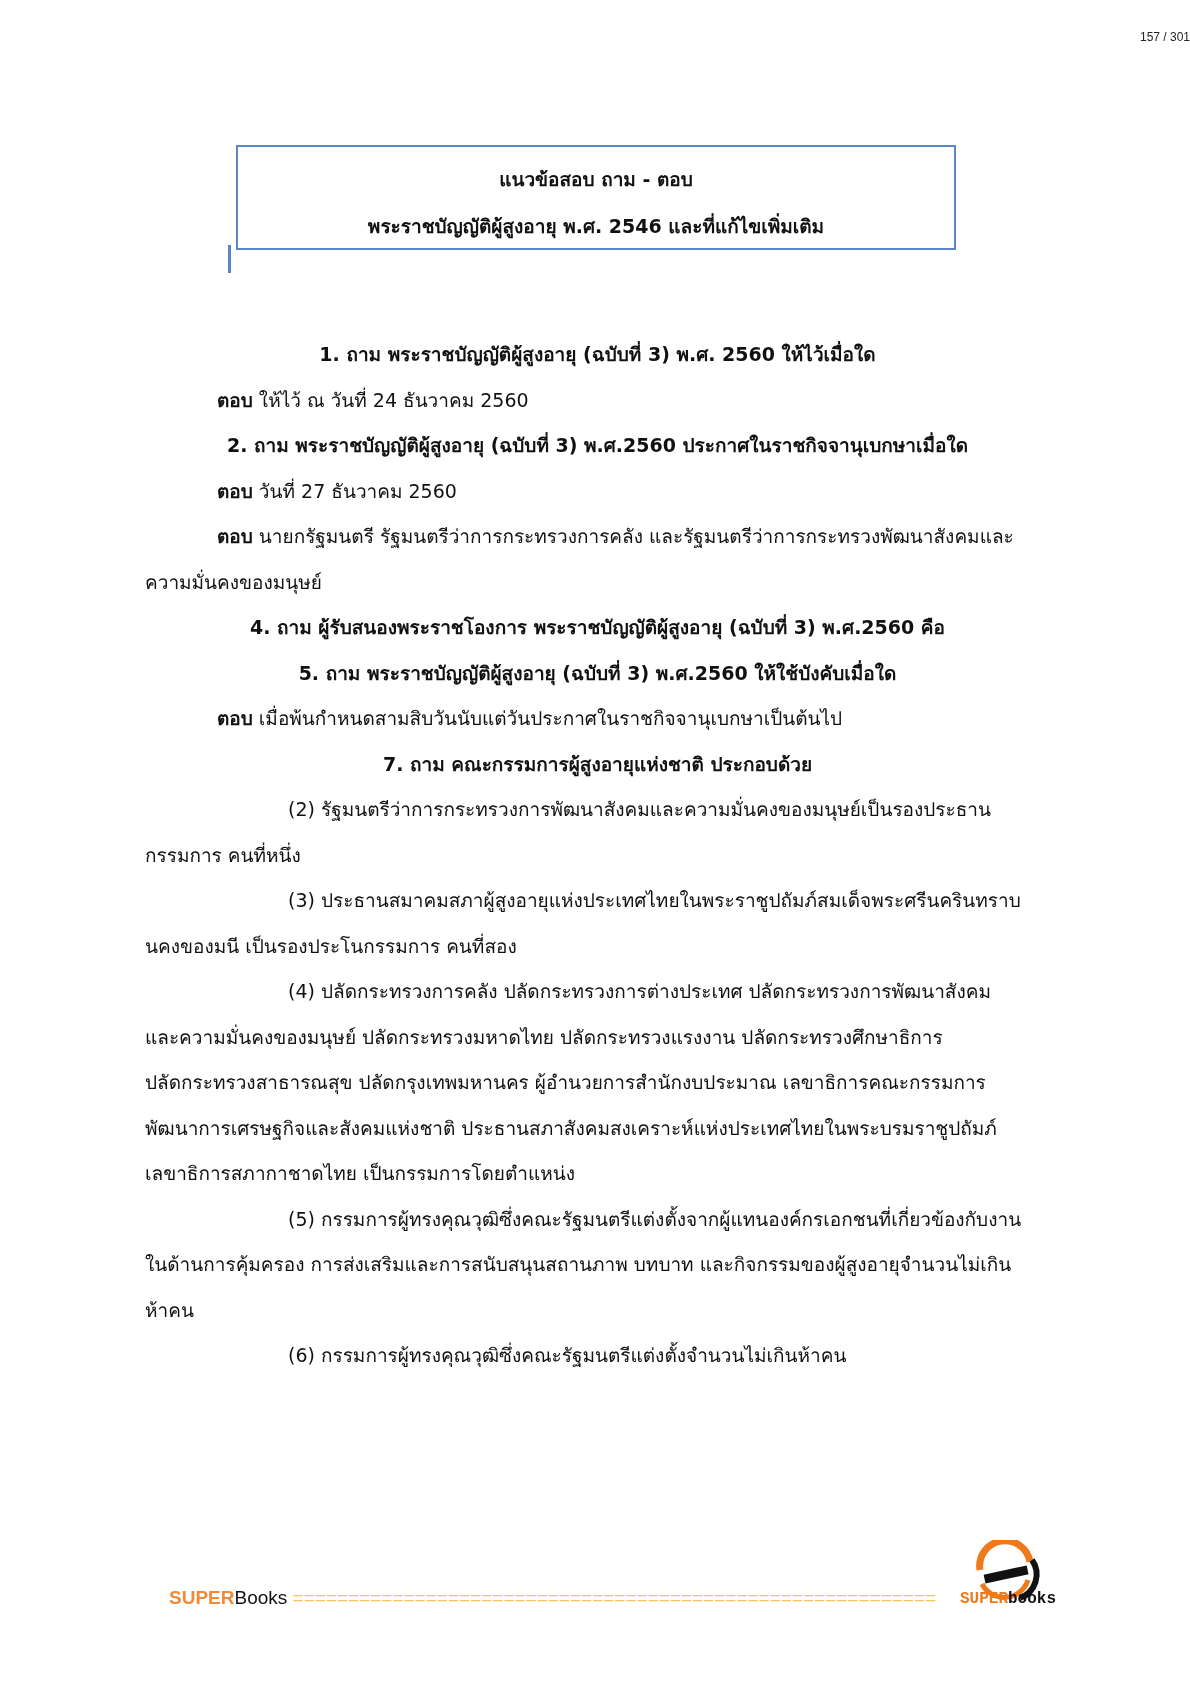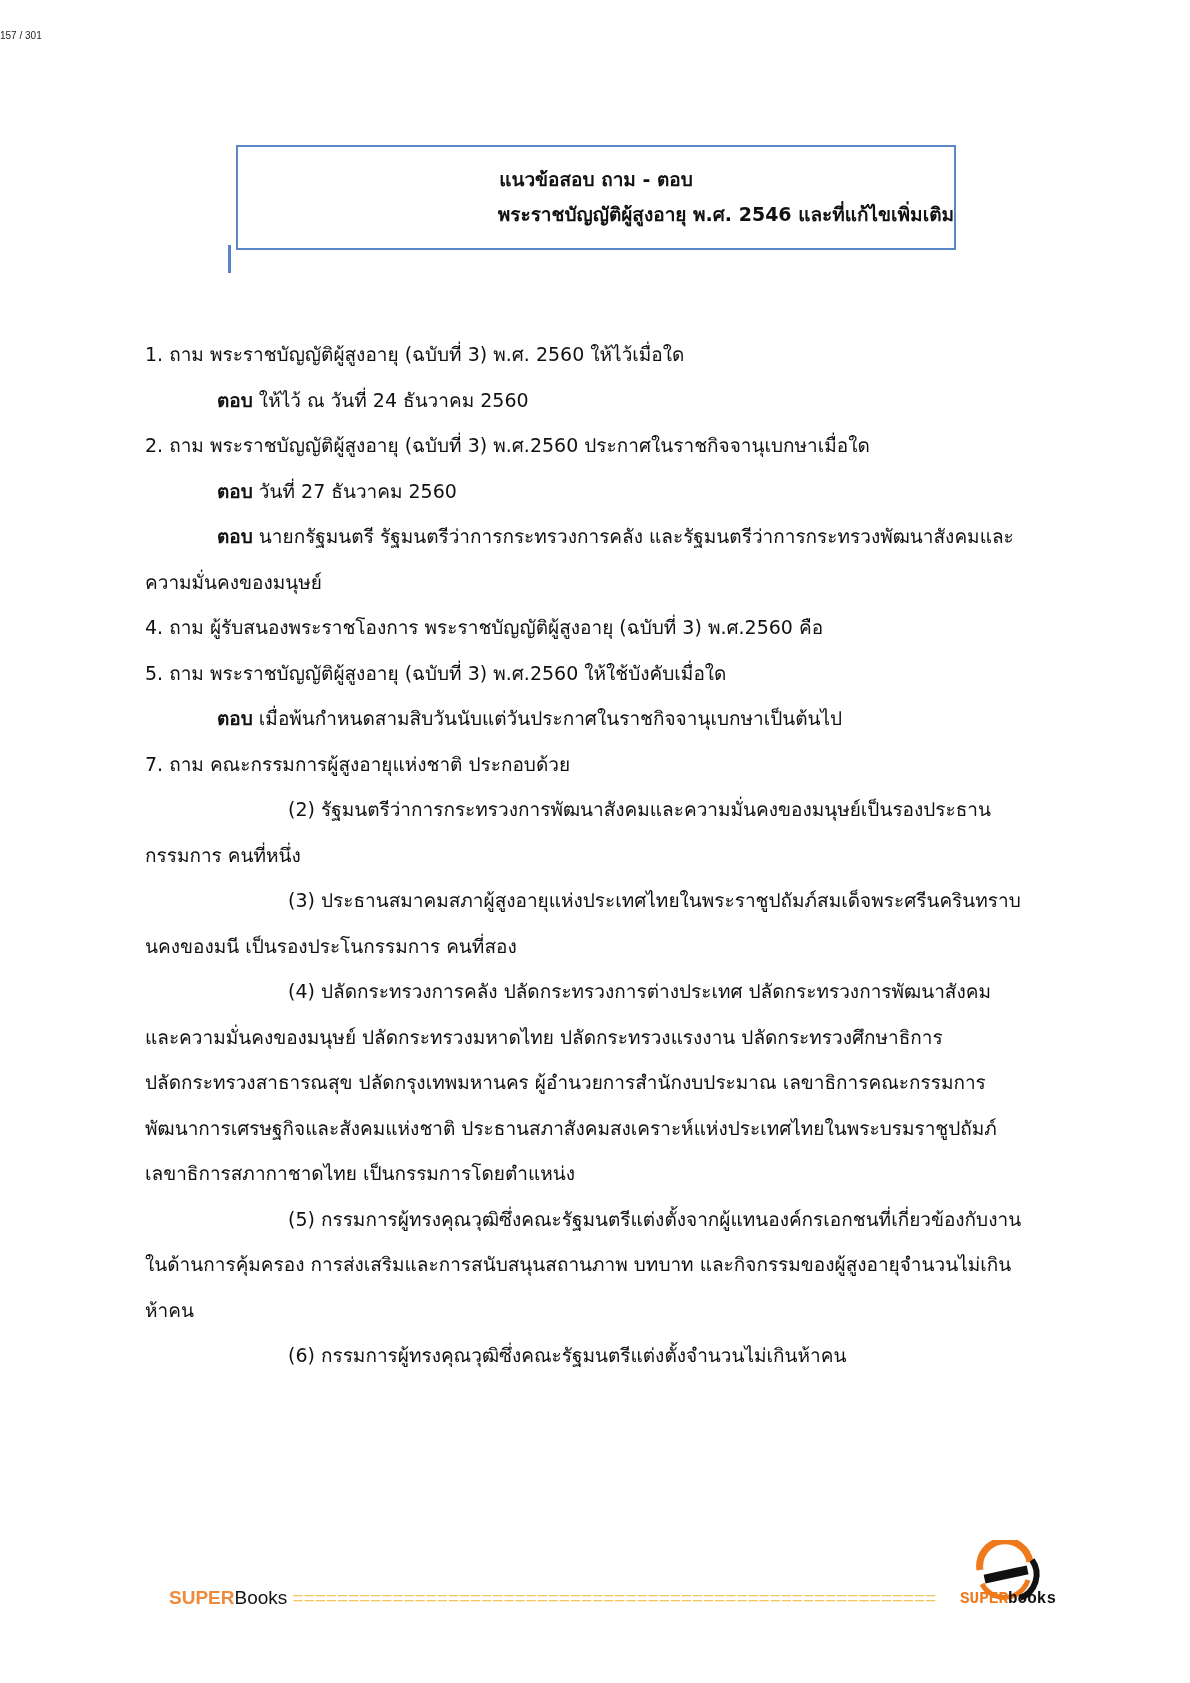--- a/index.html
+++ b/index.html
@@ -1,24 +1,24 @@
 <!DOCTYPE html>
 <html><head>
 <meta charset="utf-8">
 <style>
   html, body { margin: 0; padding: 0; background: #ffffff; }
   body { width: 1190px; height: 1683px; position: relative; font-family: "DejaVu Sans", sans-serif; color: #111; overflow: hidden; }
-  .page-num { position: absolute; top: 30px; left: 0; width: 1190px; text-align: left; font-family: "Liberation Sans", sans-serif; font-size: 10px; color: #222; }
+  .page-num { position: absolute; top: 30px; left: 0; width: 1190px; text-align: right; font-family: "Liberation Sans", sans-serif; font-size: 12px; color: #222; }
   .title-box { position: absolute; left: 236px; top: 145px; width: 720px; height: 105px; border: 2px solid #5b86c5; box-sizing: border-box; }
   .title-tick { position: absolute; left: 228px; top: 245px; width: 3px; height: 28px; background: #5b86c5; }
   .title-line { position: absolute; left: 0; width: 100%; text-align: center; font-weight: bold; font-size: 19px; }
   .t1 { top: 17px; }
-  .t2 { top: 52px; text-align: right; }
+  .t2 { top: 64px; }
   .content { position: absolute; left: 145px; top: 332px; width: 905px; font-size: 19px; line-height: 45.5px; }
-  .q { font-weight: normal; }
+  .q { font-weight: bold; text-align: center; }
   .a { padding-left: 72px; }
   .a b { font-weight: bold; }
   .sub { padding-left: 143px; }
   .cont { padding-left: 0; }
   .a-first .lbl { font-weight: bold; display: inline-block; width: 72px; }
   .footer { position: absolute; left: 145px; top: 1587px; width: 900px; height: 30px; font-family: "Liberation Sans", sans-serif; font-size: 19px; white-space: nowrap; overflow: hidden; margin-left: 24px; }
   .brand-super { color: #ee8a3c; font-weight: bold; }
   .brand-books { color: #111; }
   .rule { color: #f5c45a; letter-spacing: 0px; }
   .logo { position: absolute; left: 960px; top: 1540px; width: 90px; height: 70px; }

